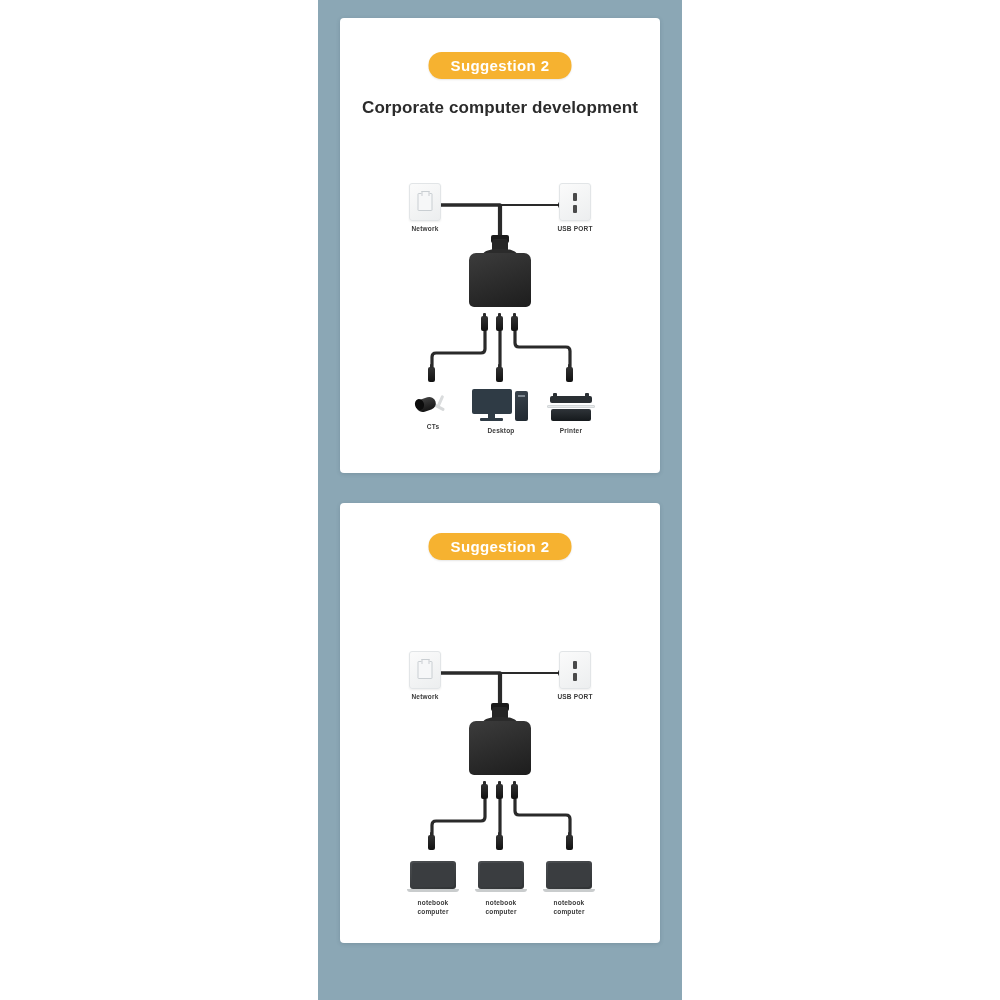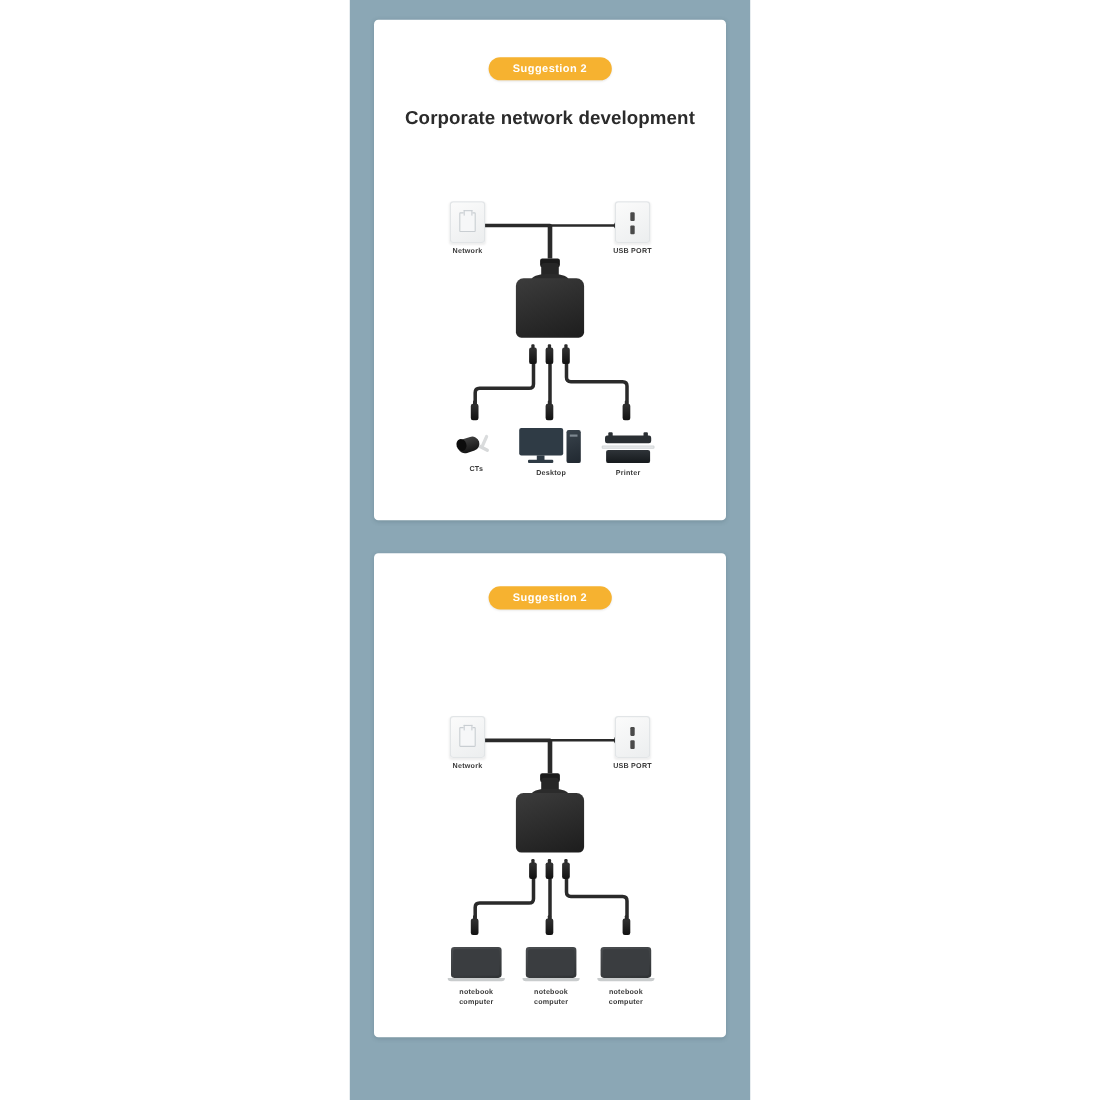--- a/index.html
+++ b/index.html
@@ -25,21 +25,21 @@
   #card2{left:340px;top:503px;width:320px;height:440px;}
 
   .card-inner{position:relative;width:100%;height:100%;}
 
   
   .badge{
     position:absolute;left:50%;transform:translateX(-50%);
     background:#f6b230;color:#ffffff;
     border-radius:13px;
     padding:5px 22px;
-    font-size:10px;font-weight:bold;letter-spacing:.4px;
+    font-size:15px;font-weight:bold;letter-spacing:.4px;
     white-space:nowrap;
     box-shadow:0 1px 2px rgba(0,0,0,.10);
   }
   #card1 .badge{top:34px;}
   #card2 .badge{top:30px;}
 
   
   .card-title{
     position:absolute;left:0;width:100%;text-align:center;
     color:#2b2b2b;font-size:17px;font-weight:bold;letter-spacing:.1px;
@@ -202,21 +202,21 @@
 
 <div class="page">
 
   <div class="backdrop"></div>
 
   <div class="card" id="card1">
     <div class="card-inner">
 
       <div class="badge">Suggestion 2</div>
 
-      <div class="card-title">Corporate network development</div>
+      <div class="card-title">Corporate computer development</div>
 
       <div class="diagram">
 
         <svg class="cables" viewBox="0 0 320 310" preserveAspectRatio="none">
 
           <path d="M100,52 L160,52" stroke="#2a2a2a" stroke-width="3.4" fill="none" stroke-linecap="round"></path>
           <path d="M160,52 L222,52" stroke="#2a2a2a" stroke-width="2.2" fill="none" stroke-linecap="round"></path>
           <path d="M160,52 L160,82" stroke="#2a2a2a" stroke-width="4.2" fill="none"></path>
           <circle cx="222" cy="52" r="4" fill="#1c1c1c"></circle>
 

